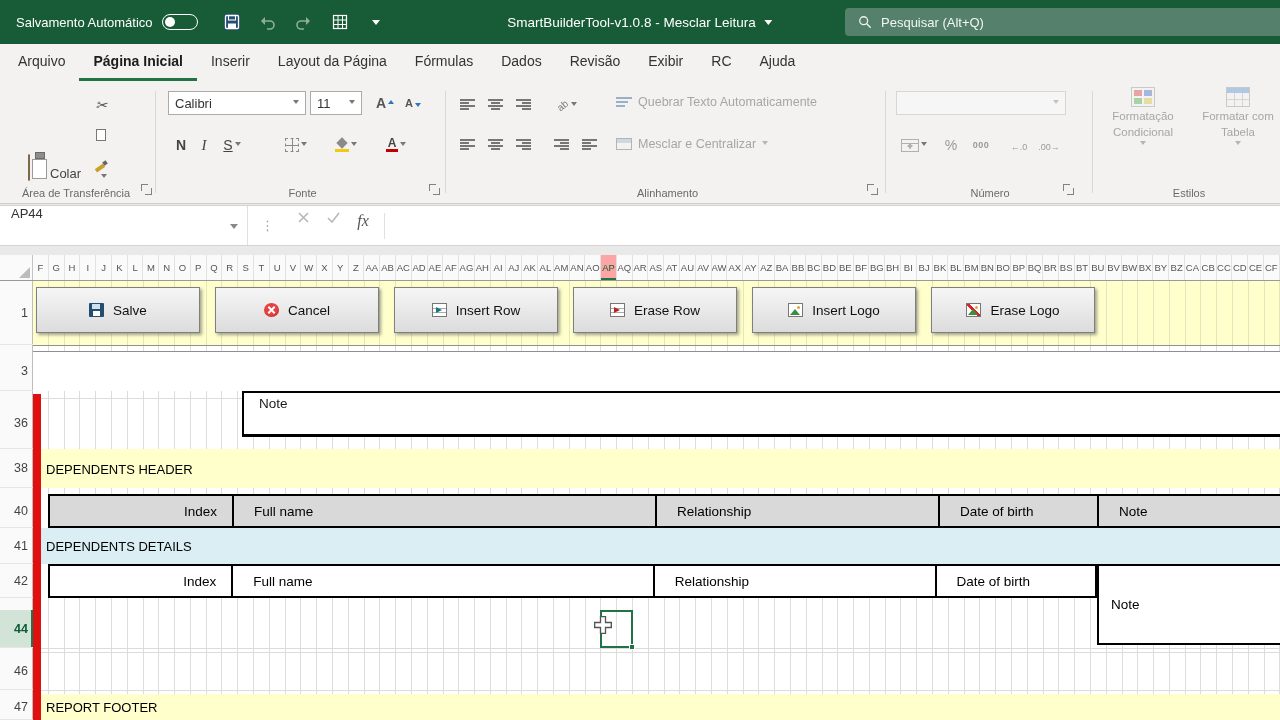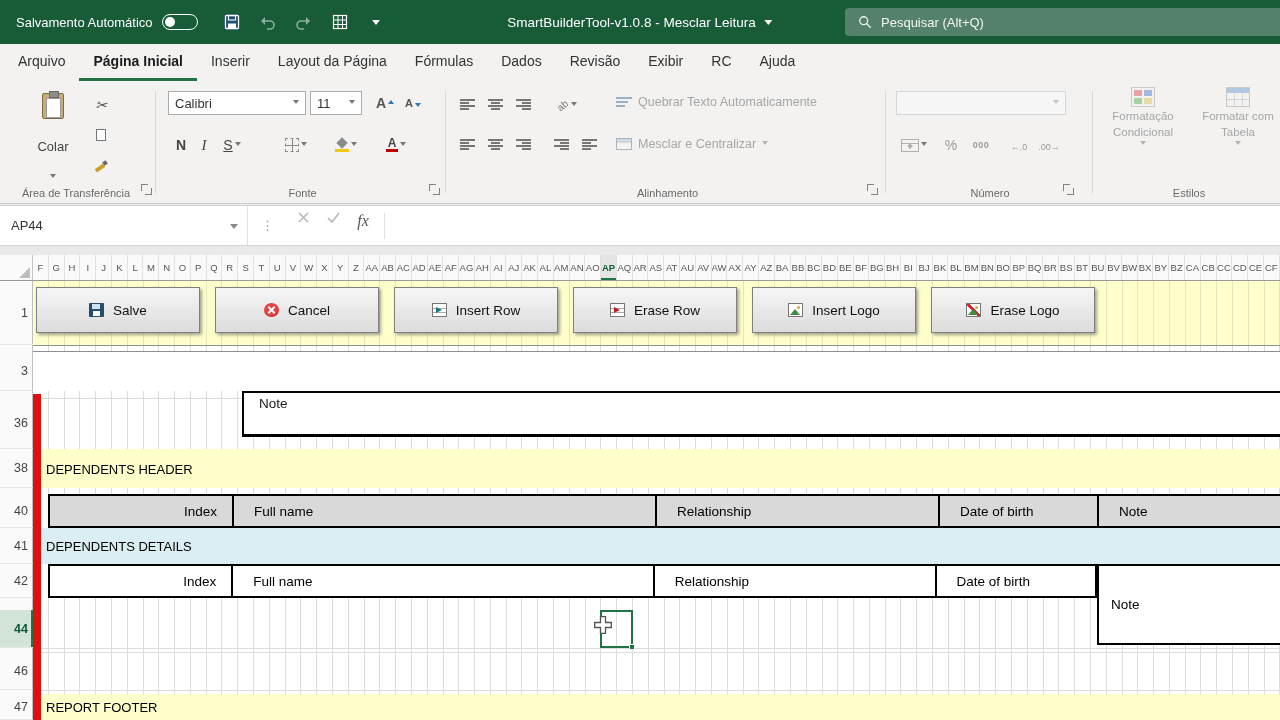--- a/index.html
+++ b/index.html
@@ -26,21 +26,21 @@
   .ribbon .abs{position:absolute}
   .gsep{position:absolute;top:10px;height:102px;width:1px;background:#d8d8d8}
   .glabel{position:absolute;bottom:4px;font-size:11px;color:#6a6a6a;text-align:center}
   .launcher{position:absolute;bottom:8px;width:12px;height:12px;opacity:.8;cursor:pointer}
   .launcher::before{content:"";position:absolute;left:1px;top:1px;width:6px;height:6px;border-left:1.5px solid #666;border-top:1.5px solid #666}
   .launcher::after{content:"";position:absolute;right:0;bottom:0;width:6px;height:6px;border-right:1.5px solid #666;border-bottom:1.5px solid #666}
   .chevd{width:0;height:0;border:3.5px solid transparent;border-top:4.5px solid #777;display:inline-block}
   .dim{color:#a6a6a6!important}
   .dim .chevd{border-top-color:#b5b5b5}
 
-  .paste-big{left:28px;top:8px;width:50px;height:92px;display:flex;flex-direction:column;align-items:center;gap:20px;cursor:pointer}
+  .paste-big{left:28px;top:8px;width:50px;height:92px;display:flex;align-items:flex-end;gap:20px;cursor:pointer}
   .paste-big .lbl{font-size:13px;color:#444}
   .i-clip{width:22px;height:27px;background:#c9ab74;border:1px solid #7a6a48;border-radius:2px;position:relative;margin-top:4px}
   .i-clip::before{content:"";position:absolute;left:6px;top:-3px;width:8px;height:5px;background:#8d8d8d;border:1px solid #6a6a6a}
   .i-clip::after{content:"";position:absolute;left:3px;top:4px;width:13px;height:18px;background:#fff;border:1px solid #9a9a9a}
   .smallbtn{position:absolute;left:88px;width:26px;height:24px;display:flex;align-items:center;justify-content:center;cursor:pointer}
   [data-name="cut-icon"]::before{content:"✂";font-size:14px;color:#555}
   .i-copy{width:10px;height:12px;border:1px solid #777;background:#fff;position:relative}
   .i-copy::before{content:"";position:absolute;left:-4px;top:-4px;width:10px;height:12px;border:1px solid #999;background:#eee;z-index:-1}
   .i-brush{width:14px;height:13px;position:relative}
   .i-brush::before{content:"";position:absolute;left:1px;top:7px;width:10px;height:4px;background:#c9a227;transform:rotate(-35deg)}
@@ -81,35 +81,35 @@
   .i-dec1::after{content:"←.0";font-size:9px;color:#9a9a9a}
   .i-dec2::after{content:".00→";font-size:9px;color:#9a9a9a}
 
   .stylebig{position:absolute;top:6px;display:flex;flex-direction:column;align-items:center;gap:2px;cursor:pointer}
   .stylebig .l{font-size:11.5px;color:#a6a6a6;line-height:14px;text-align:center}
   .i-cond{width:24px;height:20px;border:1px solid #a8a8a8;background-repeat:no-repeat;background-image:linear-gradient(#d66 0 0),linear-gradient(#68c 0 0),linear-gradient(#6b6 0 0),linear-gradient(#dc6 0 0);background-size:8px 6px;background-position:2px 2px,12px 2px,2px 10px,12px 10px;opacity:.55}
   .i-table{width:24px;height:20px;border:1px solid #a8a8a8;background:linear-gradient(#7aa7d8 0 0) 0 0/24px 5px no-repeat,repeating-linear-gradient(90deg,transparent 0 7px,#bdbdbd 7px 8px),repeating-linear-gradient(0deg,transparent 0 6px,#bdbdbd 6px 7px);opacity:.55}
 
   
   .fbar{position:absolute;top:205px;left:0;right:0;height:41px;background:#fff;border-top:1px solid #d4d4d4;border-bottom:1px solid #d4d4d4;display:flex;align-items:center}
-  .namebox{width:248px;height:100%;display:flex;align-items:center;padding-left:11px;font-size:13px;color:#333;position:relative;border-right:1px solid #e0e0e0;cursor:text}
+  .namebox{width:248px;height:100%;display:flex;padding-left:11px;font-size:13px;color:#333;position:relative;border-right:1px solid #e0e0e0;cursor:text}
   .nb-caret{position:absolute;right:9px;top:18px;width:0;height:0;border:4px solid transparent;border-top:5px solid #888}
   .dots{color:#9a9a9a;padding:0 13px;font-size:13px;letter-spacing:1px}
   .fbtn{display:flex;align-items:flex-start;justify-content:center;width:30px;height:28px;background:none;border:none;cursor:pointer}
   .fbfx{font-family:"Liberation Serif",serif;font-style:italic;font-size:16px;color:#555;padding:0 8px}
   .fbdiv{width:1px;height:26px;background:#e0e0e0;margin:0 6px}
   .fbinput{flex:1;height:100%;cursor:text}
 
   
   .colheads{position:absolute;top:255px;left:0;right:0;height:26px;background:#fafafa;border-bottom:1px solid #9a9a9a;display:flex}
   .corner{width:33px;height:100%;position:relative;border-right:1px solid #c4c4c4;cursor:pointer;flex:none}
   .tri{position:absolute;right:2px;bottom:2px;width:0;height:0;border-left:11px solid transparent;border-bottom:11px solid #bcbcbc}
   .cols{display:flex;flex:1;overflow:hidden}
   .colcell{flex:none;width:15.79px;text-align:center;font-size:9.5px;line-height:25px;color:#555;border-right:1px solid #e2e2e2;overflow:hidden;cursor:pointer}
-  .colcell.selected{background:#e5e5e5;color:#0b5c34;font-weight:700;box-shadow:inset 0 -2px 0 #217346}
+  .colcell.selected{background:#fca5a5;color:#0b5c34;font-weight:400;box-shadow:inset 0 -2px 0 #217346}
 
   
   .gridbg{position:absolute;left:33px;top:281px;right:0;bottom:0;background:#fff}
   .rowgutter{position:absolute;left:0;top:281px;width:33px;bottom:0;background:#fafafa;border-right:1px solid #bdbdbd;z-index:8}
   .rlabel{position:absolute;left:0;width:33px;display:flex;align-items:center;justify-content:flex-end;padding-right:5px;font-size:12.5px;color:#444;border-bottom:1px solid #e6e6e6;cursor:pointer}
   .rlabel.selected{background:#d2e3d8;color:#0b5c34;font-weight:700;box-shadow:inset -2px 0 0 #217346}
 
   .band{position:absolute;left:33px;width:1247px}
   .vl{background-image:repeating-linear-gradient(90deg,transparent 0,transparent 14.79px,#dcdcdc 14.79px,#dcdcdc 15.79px)}
   .vly{background-image:repeating-linear-gradient(90deg,transparent 0,transparent 14.79px,#e4e4bd 14.79px,#e4e4bd 15.79px)}

